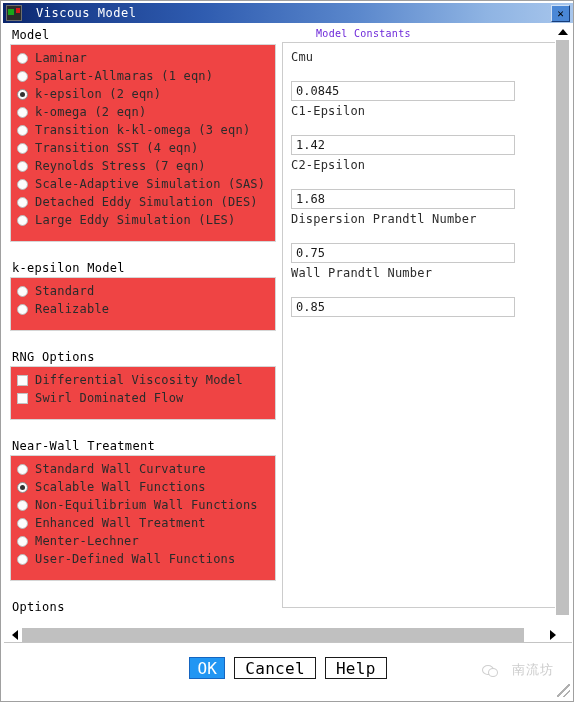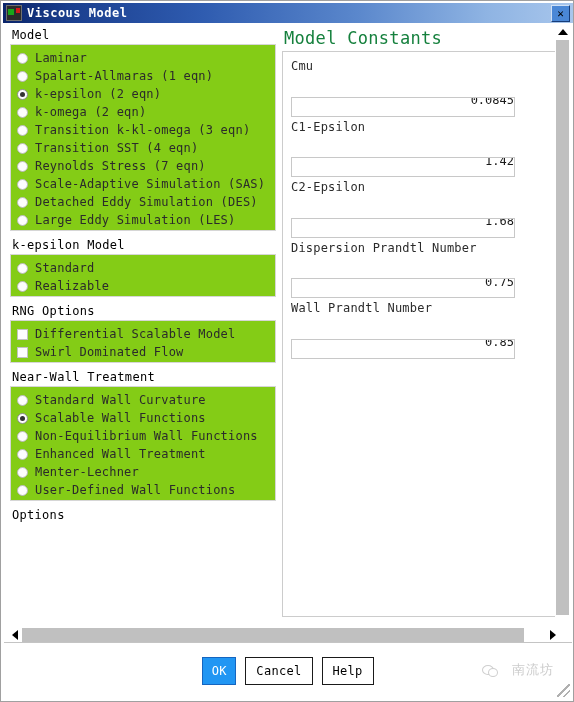--- a/index.html
+++ b/index.html
@@ -48,22 +48,22 @@
   .title-icon::after {
     content: "";
     position: absolute;
     right: 1px; top: 2px;
     width: 4px; height: 5px;
     background: #d41818;
   }
   .title-text {
     color: #ffffff;
     font-size: 12px;
-    font-weight: bold;
-    margin-left: 5px;
+    font-weight: normal;
+    margin-left: 14px;
     letter-spacing: 0.5px;
     white-space: nowrap;
   }
   .titlebar-spacer { flex: 1 1 auto; }
   .close-btn {
     width: 17px; height: 15px;
     margin-right: 3px;
     background: #4a87d6;
     border-top: 1px solid #cfe0f5;
     border-left: 1px solid #cfe0f5;
@@ -97,31 +97,31 @@
   }
   .right-pane {
     position: absolute;
     left: 272px; top: 0;
     width: 284px;
     height: 100%;
     background: #ffffff;
   }
 
   
-  .group { margin: 0 0 4px 6px; }
+  .group { margin: 0 0 16px 6px; }
   .group-label {
     font-size: 12px;
     color: #000000;
     padding: 3px 0 2px 2px;
     letter-spacing: 0.3px;
   }
   .group-box {
     border: 1px solid #d6d6d6;
-    background: #84cc16;
-    padding: 4px 6px 1px 6px;
+    background: #ef4444;
+    padding: 4px 6px 12px 6px;
   }
 
   
   .opt-row {
     display: flex;
     align-items: center;
     height: 18px;
     cursor: pointer;
   }
   .radio {
@@ -153,24 +153,25 @@
   }
   .opt-label {
     font-size: 12px;
     color: #2b2b2b;
     white-space: nowrap;
     letter-spacing: 0.2px;
   }
 
   
   .mc-header {
-    font-size: 17px;
-    color: #15803d;
+    font-size: 10px;
+    color: #6d28d9;
     padding: 3px 0 3px 8px;
     letter-spacing: 0.3px;
+    margin-left: 32px;
   }
   .mc-box {
     position: relative;
     margin-left: 6px;
     border-left: 1px solid #cccccc;
     border-top: 1px solid #cccccc;
     border-bottom: 1px solid #cccccc;
     border-right: none;
     height: 566px;
     background: #ffffff;
@@ -185,24 +186,23 @@
     letter-spacing: 0.2px;
   }
   .mc-field {
     width: 224px;
     height: 20px;
     border: 1px solid #c8c8c8;
     background: #ffffff;
     font-family: "DejaVu Sans Mono", "Liberation Mono", monospace;
     font-size: 12px;
     color: #1a1a1a;
-    padding: 0 0 13px 4px;
+    padding: 0 0 0 4px;
     box-sizing: border-box;
     outline: none;
-    text-align: right;
   }
 
   
   .vscroll {
     position: absolute;
     right: 2px; top: 0;
     width: 15px;
     height: 598px;
     background: #ffffff;
   }
@@ -287,26 +287,26 @@
   .btn-row {
     position: absolute;
     left: 0; top: 14px;
     width: 100%;
     display: flex;
     justify-content: center;
     gap: 9px;
   }
   .btn {
     min-width: 45px;
-    height: 28px;
+    height: 22px;
     border: 1px solid #1a1a1a;
     background: #ffffff;
     color: #000000;
     font-family: "DejaVu Sans Mono", "Liberation Mono", monospace;
-    font-size: 12px;
+    font-size: 16px;
     display: flex;
     align-items: center;
     justify-content: center;
     padding: 0 10px;
     box-sizing: border-box;
     cursor: pointer;
     letter-spacing: 0.3px;
   }
   .btn.primary {
     background: #2196f3;
@@ -433,21 +433,21 @@
               <span class="opt-label">Realizable</span>
             </div>
           </div>
       </div>
 
       <div class="group">
         <div class="group-label">RNG Options</div>
         <div class="group-box" id="rng-options">
             <div class="opt-row">
               <span class="checkbox"></span>
-              <span class="opt-label">Differential Scalable Model</span>
+              <span class="opt-label">Differential Viscosity Model</span>
             </div>
             <div class="opt-row">
               <span class="checkbox"></span>
               <span class="opt-label">Swirl Dominated Flow</span>
             </div>
           </div>
       </div>
 
       <div class="group">
         <div class="group-label">Near-Wall Treatment</div>

